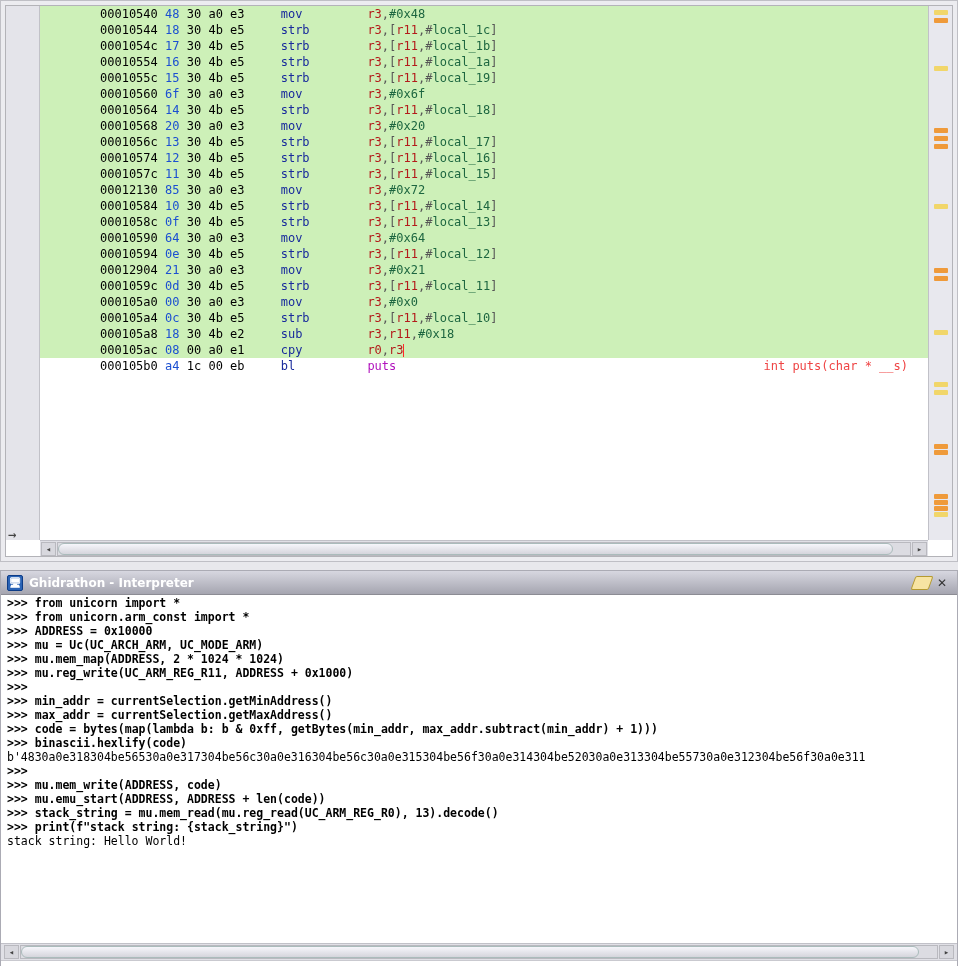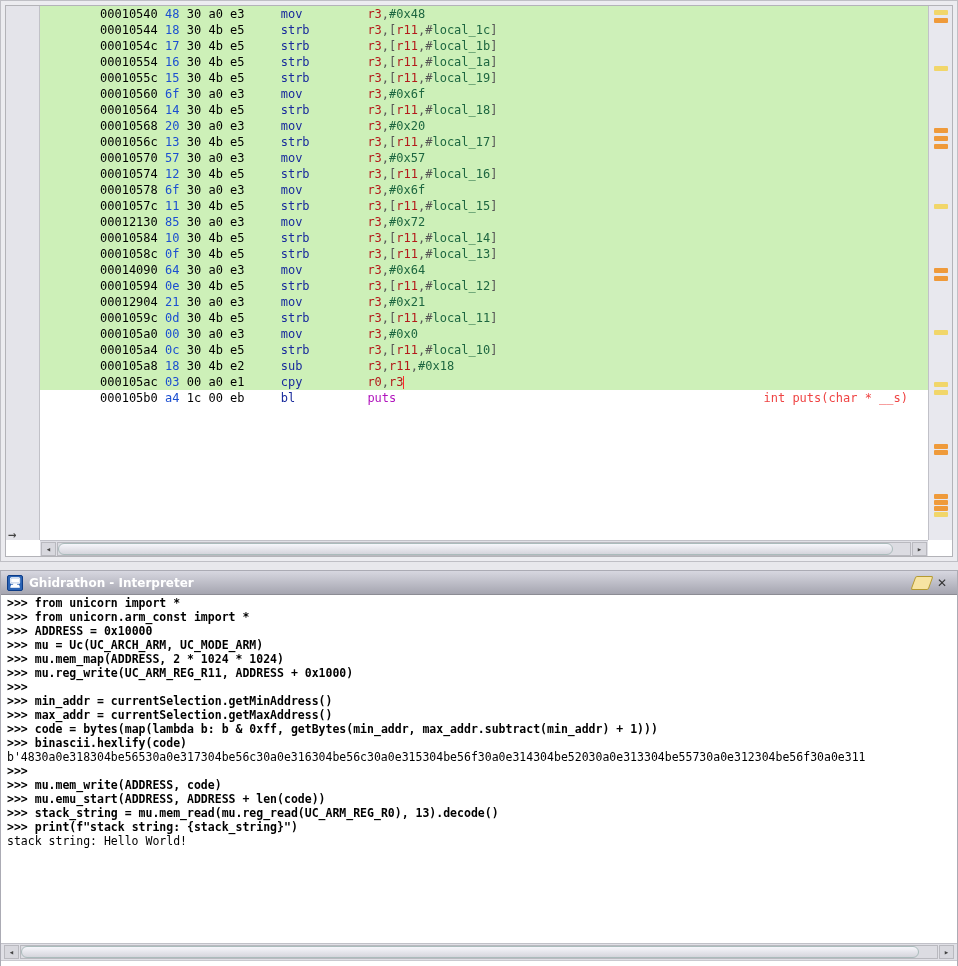--- a/index.html
+++ b/index.html
@@ -216,35 +216,33 @@
     <div class="disasm-lines" id="disasm-lines">
         <div class="line hl"><span class="addr">00010540 </span><span class="b-imm">48 </span><span class="b-op">30 </span><span class="b-op">a0 </span><span class="b-op">e3 </span><span>    </span><span class="mn">mov         </span><span class="op-reg">r3</span><span class="op-brk">,</span><span class="op-num">#0x48</span></div>
         <div class="line hl"><span class="addr">00010544 </span><span class="b-imm">18 </span><span class="b-op">30 </span><span class="b-op">4b </span><span class="b-op">e5 </span><span>    </span><span class="mn">strb        </span><span class="op-reg">r3</span><span class="op-brk">,[</span><span class="op-reg">r11</span><span class="op-brk">,#</span><span class="op-local">local_1c</span><span class="op-brk">]</span></div>
         <div class="line hl"><span class="addr">0001054c </span><span class="b-imm">17 </span><span class="b-op">30 </span><span class="b-op">4b </span><span class="b-op">e5 </span><span>    </span><span class="mn">strb        </span><span class="op-reg">r3</span><span class="op-brk">,[</span><span class="op-reg">r11</span><span class="op-brk">,#</span><span class="op-local">local_1b</span><span class="op-brk">]</span></div>
         <div class="line hl"><span class="addr">00010554 </span><span class="b-imm">16 </span><span class="b-op">30 </span><span class="b-op">4b </span><span class="b-op">e5 </span><span>    </span><span class="mn">strb        </span><span class="op-reg">r3</span><span class="op-brk">,[</span><span class="op-reg">r11</span><span class="op-brk">,#</span><span class="op-local">local_1a</span><span class="op-brk">]</span></div>
         <div class="line hl"><span class="addr">0001055c </span><span class="b-imm">15 </span><span class="b-op">30 </span><span class="b-op">4b </span><span class="b-op">e5 </span><span>    </span><span class="mn">strb        </span><span class="op-reg">r3</span><span class="op-brk">,[</span><span class="op-reg">r11</span><span class="op-brk">,#</span><span class="op-local">local_19</span><span class="op-brk">]</span></div>
         <div class="line hl"><span class="addr">00010560 </span><span class="b-imm">6f </span><span class="b-op">30 </span><span class="b-op">a0 </span><span class="b-op">e3 </span><span>    </span><span class="mn">mov         </span><span class="op-reg">r3</span><span class="op-brk">,</span><span class="op-num">#0x6f</span></div>
         <div class="line hl"><span class="addr">00010564 </span><span class="b-imm">14 </span><span class="b-op">30 </span><span class="b-op">4b </span><span class="b-op">e5 </span><span>    </span><span class="mn">strb        </span><span class="op-reg">r3</span><span class="op-brk">,[</span><span class="op-reg">r11</span><span class="op-brk">,#</span><span class="op-local">local_18</span><span class="op-brk">]</span></div>
         <div class="line hl"><span class="addr">00010568 </span><span class="b-imm">20 </span><span class="b-op">30 </span><span class="b-op">a0 </span><span class="b-op">e3 </span><span>    </span><span class="mn">mov         </span><span class="op-reg">r3</span><span class="op-brk">,</span><span class="op-num">#0x20</span></div>
         <div class="line hl"><span class="addr">0001056c </span><span class="b-imm">13 </span><span class="b-op">30 </span><span class="b-op">4b </span><span class="b-op">e5 </span><span>    </span><span class="mn">strb        </span><span class="op-reg">r3</span><span class="op-brk">,[</span><span class="op-reg">r11</span><span class="op-brk">,#</span><span class="op-local">local_17</span><span class="op-brk">]</span></div>
-        <div class="line hl"><span class="addr">00010570 </span><span class="b-imm">57 </span><span class="b-op">30 </span><span class="b-op">a0 </span><span class="b-op">e3 </span><span>    </span><span class="mn">mov         </span><span class="op-reg">r3</span><span class="op-brk">,</span><span class="op-num">#0x57</span></div>
         <div class="line hl"><span class="addr">00010574 </span><span class="b-imm">12 </span><span class="b-op">30 </span><span class="b-op">4b </span><span class="b-op">e5 </span><span>    </span><span class="mn">strb        </span><span class="op-reg">r3</span><span class="op-brk">,[</span><span class="op-reg">r11</span><span class="op-brk">,#</span><span class="op-local">local_16</span><span class="op-brk">]</span></div>
-        <div class="line hl"><span class="addr">00010578 </span><span class="b-imm">6f </span><span class="b-op">30 </span><span class="b-op">a0 </span><span class="b-op">e3 </span><span>    </span><span class="mn">mov         </span><span class="op-reg">r3</span><span class="op-brk">,</span><span class="op-num">#0x6f</span></div>
         <div class="line hl"><span class="addr">0001057c </span><span class="b-imm">11 </span><span class="b-op">30 </span><span class="b-op">4b </span><span class="b-op">e5 </span><span>    </span><span class="mn">strb        </span><span class="op-reg">r3</span><span class="op-brk">,[</span><span class="op-reg">r11</span><span class="op-brk">,#</span><span class="op-local">local_15</span><span class="op-brk">]</span></div>
         <div class="line hl"><span class="addr">00012130 </span><span class="b-imm">85 </span><span class="b-op">30 </span><span class="b-op">a0 </span><span class="b-op">e3 </span><span>    </span><span class="mn">mov         </span><span class="op-reg">r3</span><span class="op-brk">,</span><span class="op-num">#0x72</span></div>
         <div class="line hl"><span class="addr">00010584 </span><span class="b-imm">10 </span><span class="b-op">30 </span><span class="b-op">4b </span><span class="b-op">e5 </span><span>    </span><span class="mn">strb        </span><span class="op-reg">r3</span><span class="op-brk">,[</span><span class="op-reg">r11</span><span class="op-brk">,#</span><span class="op-local">local_14</span><span class="op-brk">]</span></div>
         <div class="line hl"><span class="addr">0001058c </span><span class="b-imm">0f </span><span class="b-op">30 </span><span class="b-op">4b </span><span class="b-op">e5 </span><span>    </span><span class="mn">strb        </span><span class="op-reg">r3</span><span class="op-brk">,[</span><span class="op-reg">r11</span><span class="op-brk">,#</span><span class="op-local">local_13</span><span class="op-brk">]</span></div>
-        <div class="line hl"><span class="addr">00014090 </span><span class="b-imm">64 </span><span class="b-op">30 </span><span class="b-op">a0 </span><span class="b-op">e3 </span><span>    </span><span class="mn">mov         </span><span class="op-reg">r3</span><span class="op-brk">,</span><span class="op-num">#0x64</span></div>
+        <div class="line hl"><span class="addr">00010590 </span><span class="b-imm">64 </span><span class="b-op">30 </span><span class="b-op">a0 </span><span class="b-op">e3 </span><span>    </span><span class="mn">mov         </span><span class="op-reg">r3</span><span class="op-brk">,</span><span class="op-num">#0x64</span></div>
         <div class="line hl"><span class="addr">00010594 </span><span class="b-imm">0e </span><span class="b-op">30 </span><span class="b-op">4b </span><span class="b-op">e5 </span><span>    </span><span class="mn">strb        </span><span class="op-reg">r3</span><span class="op-brk">,[</span><span class="op-reg">r11</span><span class="op-brk">,#</span><span class="op-local">local_12</span><span class="op-brk">]</span></div>
         <div class="line hl"><span class="addr">00012904 </span><span class="b-imm">21 </span><span class="b-op">30 </span><span class="b-op">a0 </span><span class="b-op">e3 </span><span>    </span><span class="mn">mov         </span><span class="op-reg">r3</span><span class="op-brk">,</span><span class="op-num">#0x21</span></div>
         <div class="line hl"><span class="addr">0001059c </span><span class="b-imm">0d </span><span class="b-op">30 </span><span class="b-op">4b </span><span class="b-op">e5 </span><span>    </span><span class="mn">strb        </span><span class="op-reg">r3</span><span class="op-brk">,[</span><span class="op-reg">r11</span><span class="op-brk">,#</span><span class="op-local">local_11</span><span class="op-brk">]</span></div>
         <div class="line hl"><span class="addr">000105a0 </span><span class="b-imm">00 </span><span class="b-op">30 </span><span class="b-op">a0 </span><span class="b-op">e3 </span><span>    </span><span class="mn">mov         </span><span class="op-reg">r3</span><span class="op-brk">,</span><span class="op-num">#0x0</span></div>
         <div class="line hl"><span class="addr">000105a4 </span><span class="b-imm">0c </span><span class="b-op">30 </span><span class="b-op">4b </span><span class="b-op">e5 </span><span>    </span><span class="mn">strb        </span><span class="op-reg">r3</span><span class="op-brk">,[</span><span class="op-reg">r11</span><span class="op-brk">,#</span><span class="op-local">local_10</span><span class="op-brk">]</span></div>
         <div class="line hl"><span class="addr">000105a8 </span><span class="b-imm">18 </span><span class="b-op">30 </span><span class="b-op">4b </span><span class="b-op">e2 </span><span>    </span><span class="mn">sub         </span><span class="op-reg">r3</span><span class="op-brk">,</span><span class="op-reg">r11</span><span class="op-brk">,</span><span class="op-num">#0x18</span></div>
-        <div class="line hl"><span class="addr">000105ac </span><span class="b-imm">03 </span><span class="b-op">00 </span><span class="b-op">a0 </span><span class="b-op">e1 </span><span>    </span><span class="mn">cpy         </span><span class="op-reg">r0</span><span class="op-brk">,</span><span class="op-reg">r3</span><span class="cursor"></span></div>
+        <div class="line hl"><span class="addr">000105ac </span><span class="b-imm">08 </span><span class="b-op">00 </span><span class="b-op">a0 </span><span class="b-op">e1 </span><span>    </span><span class="mn">cpy         </span><span class="op-reg">r0</span><span class="op-brk">,</span><span class="op-reg">r3</span><span class="cursor"></span></div>
         <div class="line"><span class="addr">000105b0 </span><span class="b-imm">a4 </span><span class="b-op">1c </span><span class="b-op">00 </span><span class="b-op">eb </span><span>    </span><span class="mn">bl          </span><span class="funcname">puts</span><span class="comment" style="position: absolute; right: 20px;">int puts(char * __s)</span></div>
       </div>
     <div class="disasm-markers" id="disasm-markers">
         <div class="marker" style="top: 4px; background: rgb(241, 214, 106);"></div>
         <div class="marker" style="top: 12px; background: rgb(239, 154, 58);"></div>
         <div class="marker" style="top: 60px; background: rgb(241, 214, 106);"></div>
         <div class="marker" style="top: 122px; background: rgb(239, 154, 58);"></div>
         <div class="marker" style="top: 130px; background: rgb(239, 154, 58);"></div>
         <div class="marker" style="top: 138px; background: rgb(239, 154, 58);"></div>
         <div class="marker" style="top: 198px; background: rgb(241, 214, 106);"></div>

